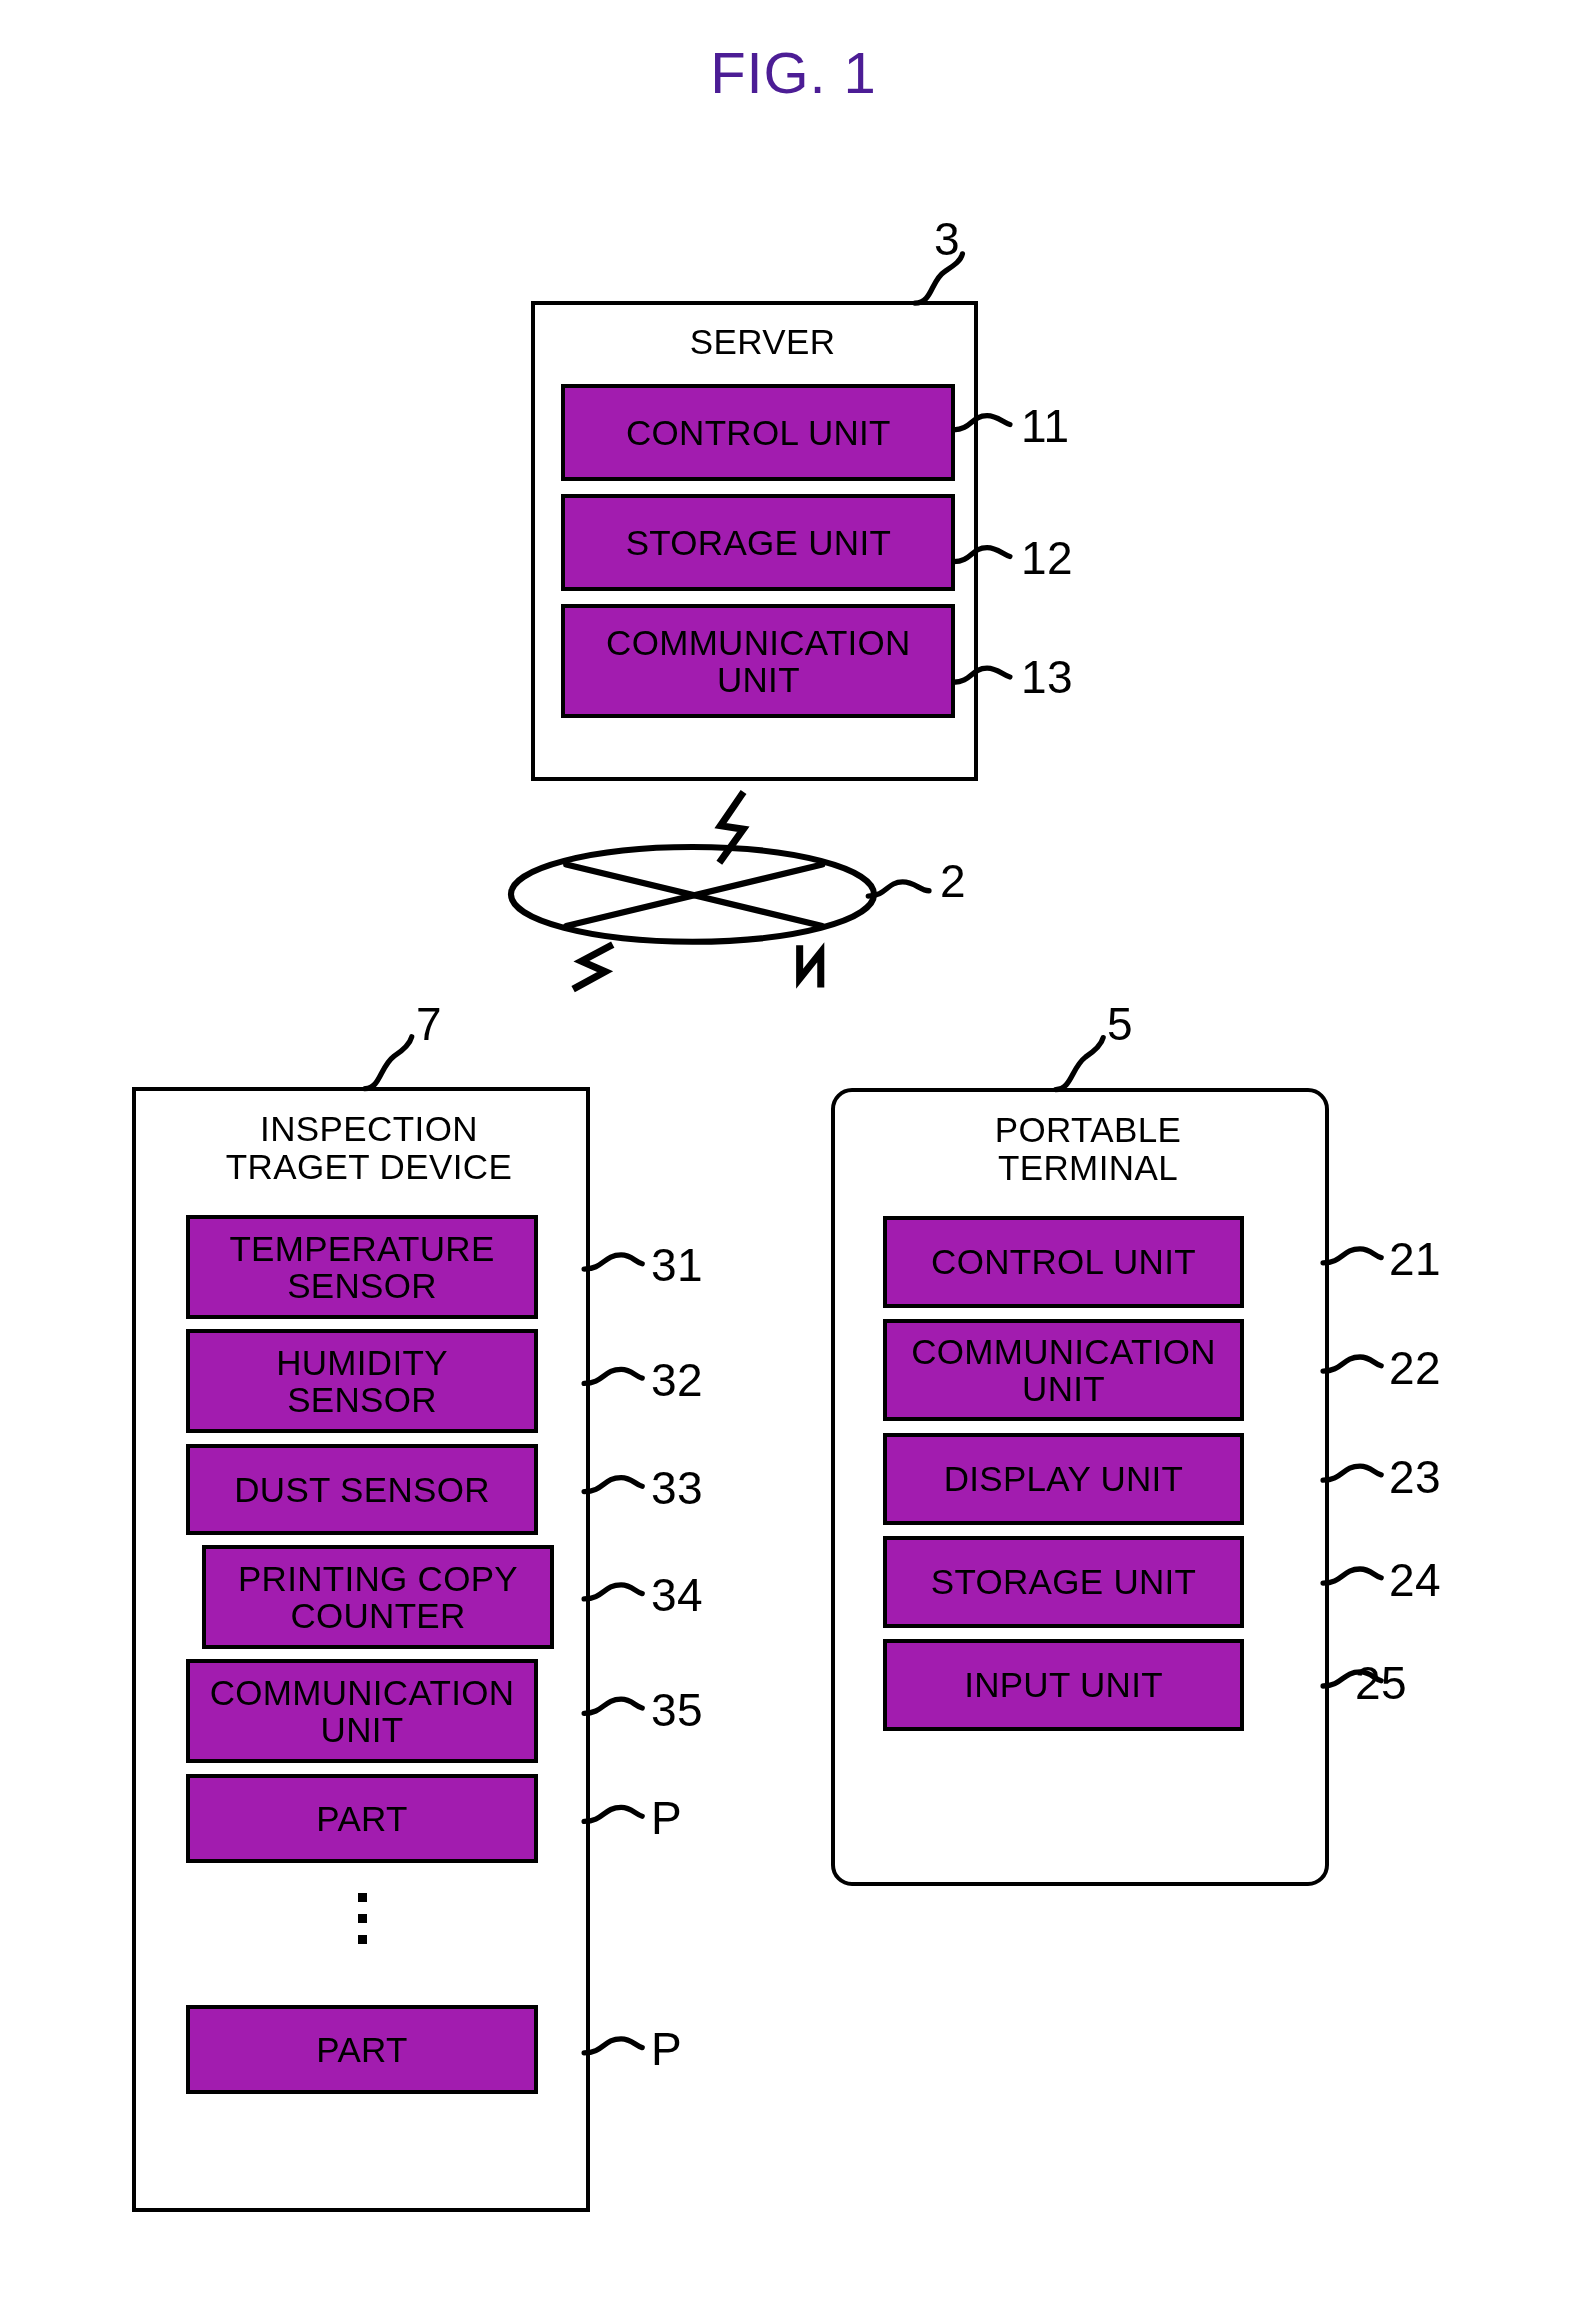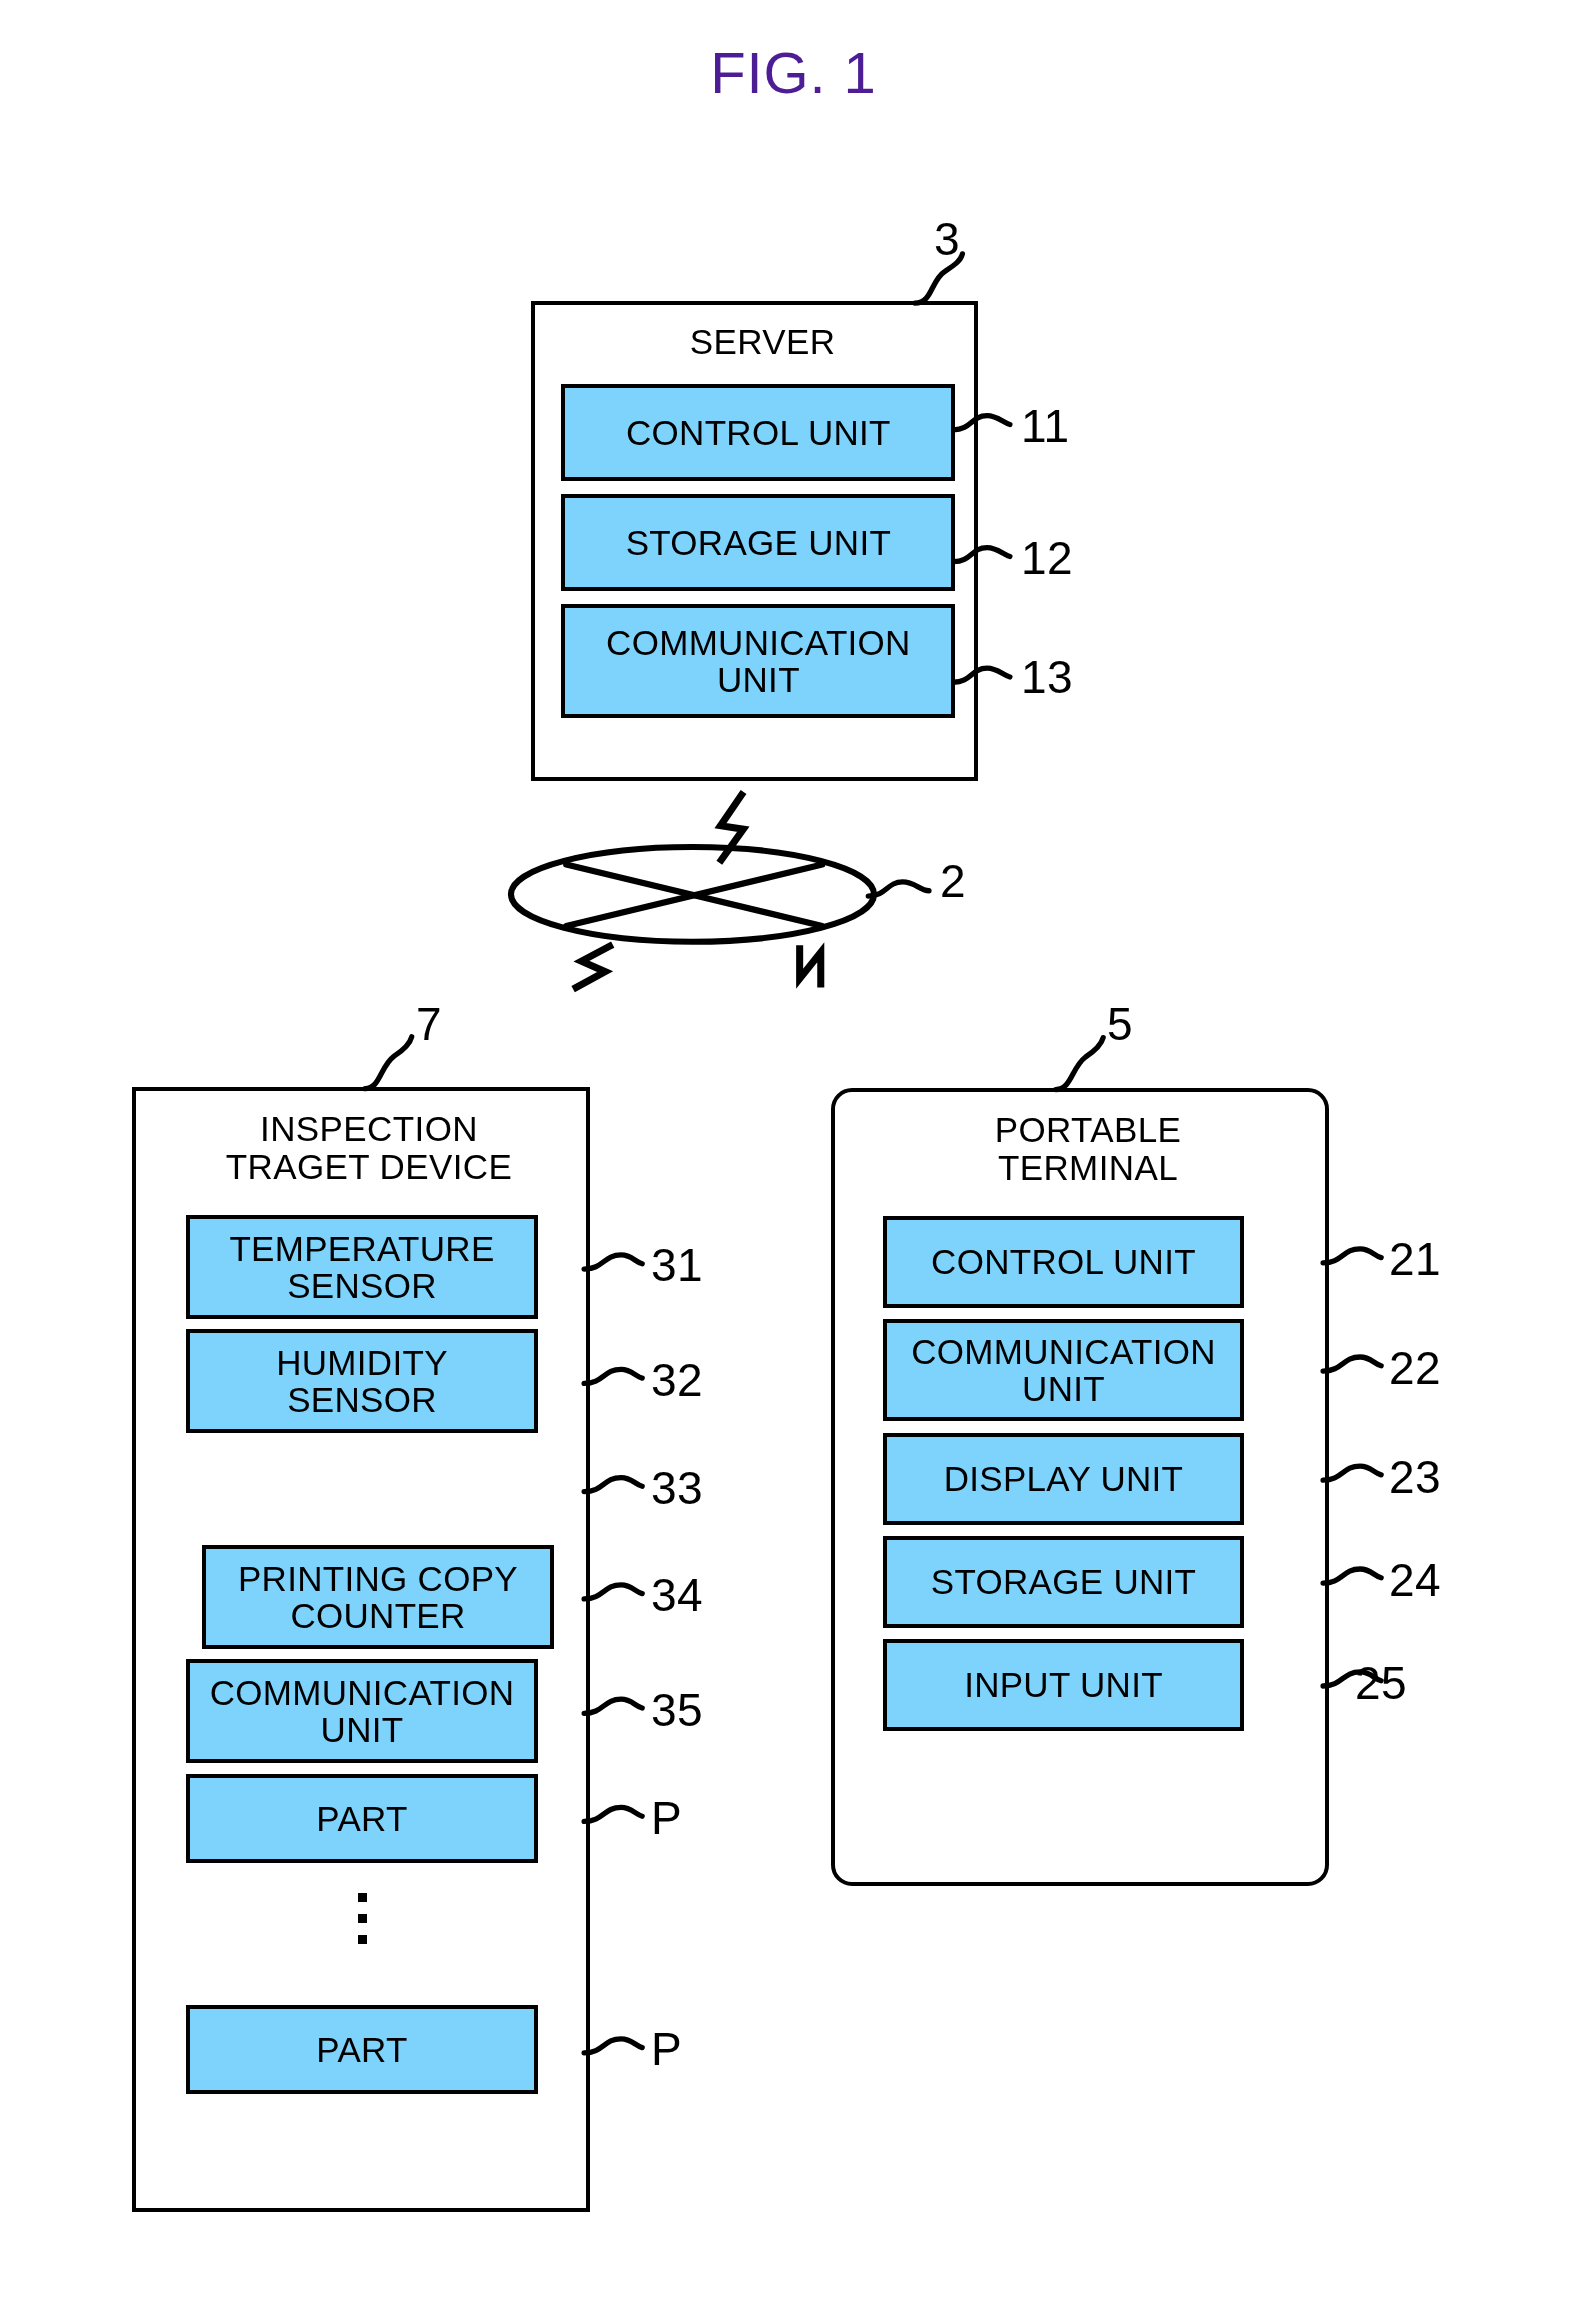--- a/index.html
+++ b/index.html
@@ -49,21 +49,21 @@
     font-weight: 400;
     letter-spacing: 0.4px;
     padding-left: 8px;
   }
 
   
   .subbox {
     position: absolute;
     box-sizing: border-box;
     border: 4.4px solid #000;
-    background: #7dd3fc;
+    background: #a21caf;
     display: flex;
     align-items: center;
     justify-content: center;
     text-align: center;
     font-size: 35px;
     line-height: 1.06;
     letter-spacing: 0.3px;
     padding: 0 8px;
   }
   .subbox span { display: block; }
@@ -163,20 +163,23 @@
     <div class="subbox" style="left:50px; top:124px; width:352px; height:104px; flex-direction:column;">
       <span>TEMPERATURE</span>
       <span>SENSOR</span>
     </div>
 
     <div class="subbox" style="left:50px; top:238px; width:352px; height:104px; flex-direction:column;text-align:right;">
       <span>HUMIDITY</span>
       <span>SENSOR</span>
     </div>
 
+    <div class="subbox" style="left:50px; top:353px; width:352px; height:91px;">
+      <span>DUST SENSOR</span>
+    </div>
 
     <div class="subbox" style="left:66px; top:454px; width:352px; height:104px; flex-direction:column;">
       <span>PRINTING COPY</span>
       <span>COUNTER</span>
     </div>
 
     <div class="subbox" style="left:50px; top:568px; width:352px; height:104px; flex-direction:column;">
       <span>COMMUNICATION</span>
       <span>UNIT</span>
     </div>

